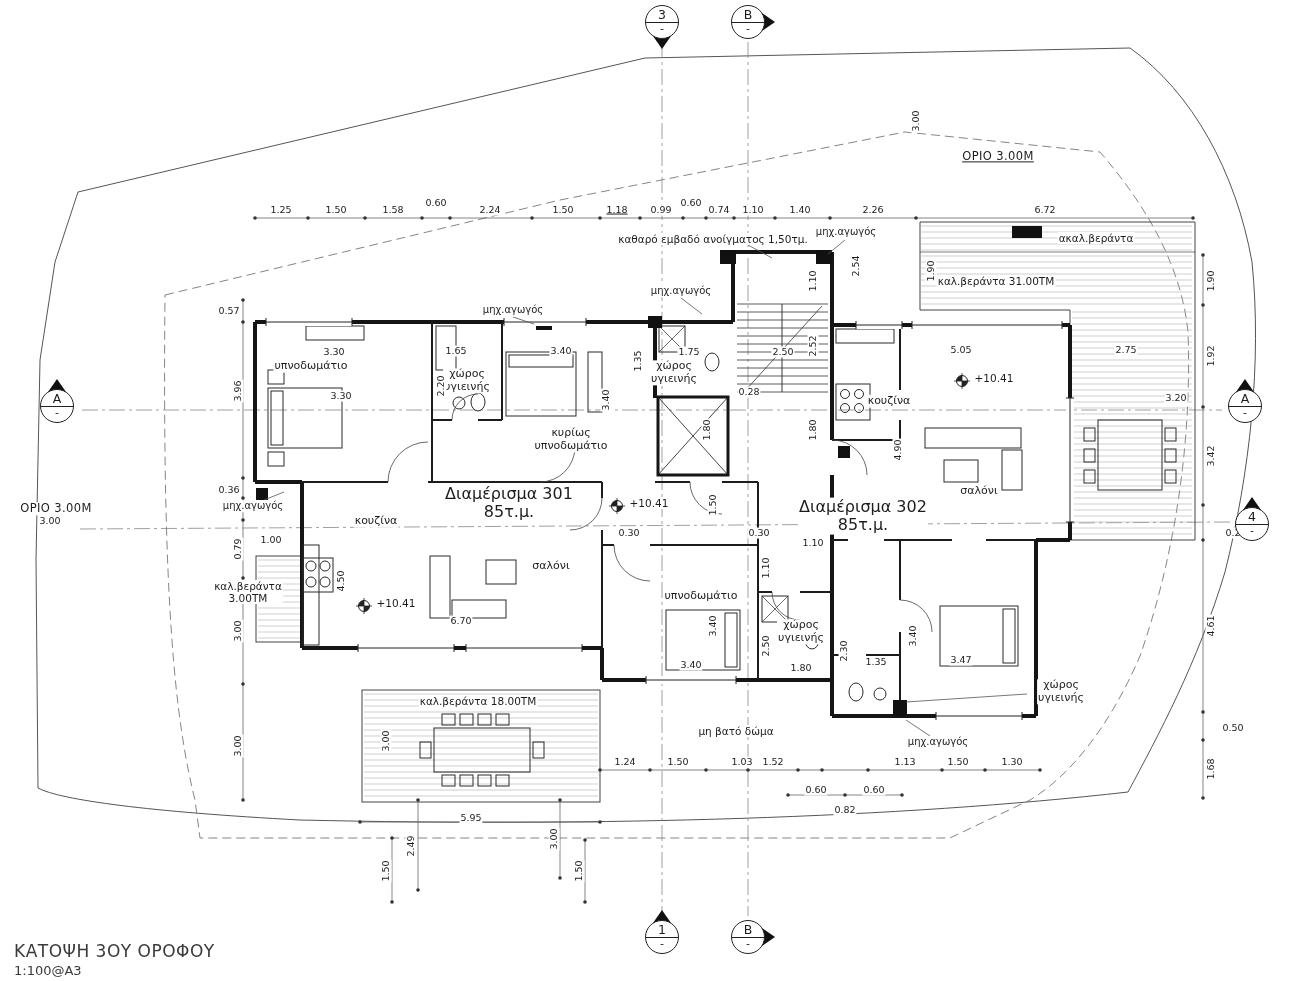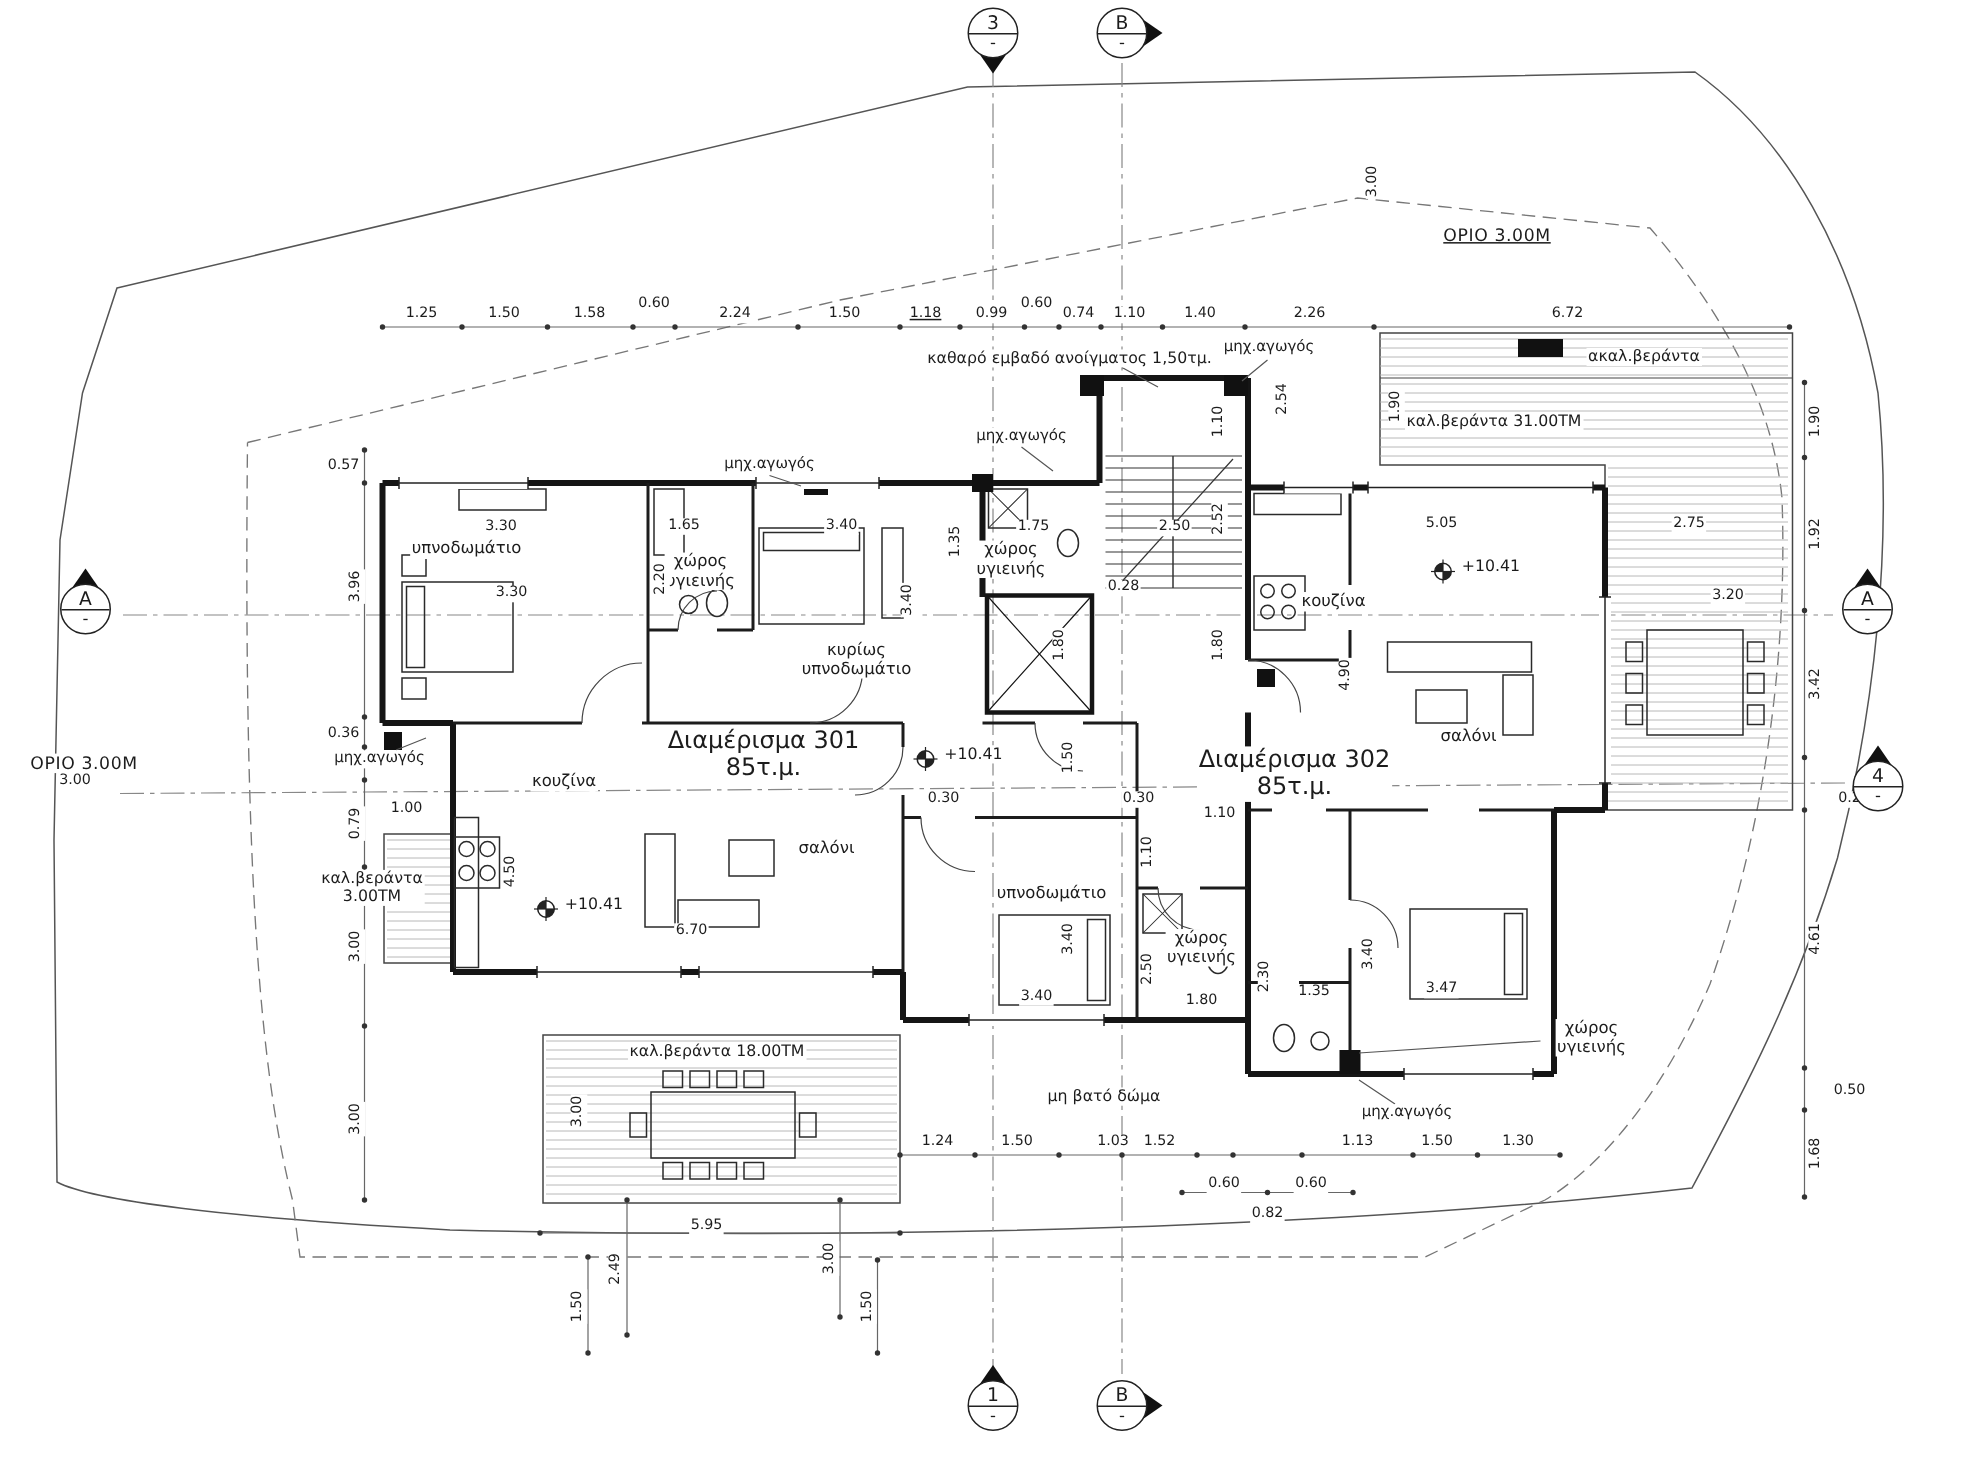--- a/index.html
+++ b/index.html
@@ -465,21 +465,21 @@
       <div class="lbl dim" style="left: 783px; top: 352px;">2.50</div>
       <div class="lbl dim vert" style="left: 813px; top: 346px;">2.52</div>
       <div class="lbl dim" style="left: 961px; top: 350px;">5.05</div>
       <div class="lbl dim" style="left: 1126px; top: 350px;">2.75</div>
       <div class="lbl dim vert" style="left: 1211px; top: 356px;">1.92</div>
       <div class="lbl dim vert" style="left: 238px; top: 391px;">3.96</div>
       <div class="lbl dim" style="left: 341px; top: 396px;">3.30</div>
       <div class="lbl dim vert" style="left: 441px; top: 386px;">2.20</div>
       <div class="lbl dim vert" style="left: 606px; top: 400px;">3.40</div>
       <div class="lbl dim" style="left: 749px; top: 392px;">0.28</div>
-      <div class="lbl dim" style="left: 1152px; top: 398px;">3.20</div>
+      <div class="lbl dim" style="left: 1176px; top: 398px;">3.20</div>
       <div class="lbl dim vert" style="left: 707px; top: 430px;">1.80</div>
       <div class="lbl dim vert" style="left: 813px; top: 430px;">1.80</div>
       <div class="lbl dim vert" style="left: 898px; top: 450px;">4.90</div>
       <div class="lbl dim vert" style="left: 1211px; top: 456px;">3.42</div>
       <div class="lbl dim" style="left: 229px; top: 490px;">0.36</div>
       <div class="lbl dim" style="left: 50px; top: 521px;">3.00</div>
       <div class="lbl dim vert" style="left: 713px; top: 505px;">1.50</div>
       <div class="lbl dim" style="left: 1236px; top: 533px;">0.25</div>
       <div class="lbl dim vert" style="left: 238px; top: 549px;">0.79</div>
       <div class="lbl dim" style="left: 271px; top: 540px;">1.00</div>
@@ -565,14 +565,18 @@
       </div>
       <div class="gmark" style="left: 748px; top: 937px;">
         <div class="gflag right"></div>
         <div class="gcircle">
           <div class="gtop">B</div>
           <div class="gbot">-</div>
         </div>
       </div>
     </div>
 
-
+<div class="titleblock">
+  <div class="t1">ΚΑΤΟΨΗ 3ΟΥ ΟΡΟΦΟΥ</div>
+  <div class="t2">1:100@A3</div>
 </div>
 
+</div>
+
 </body></html>

